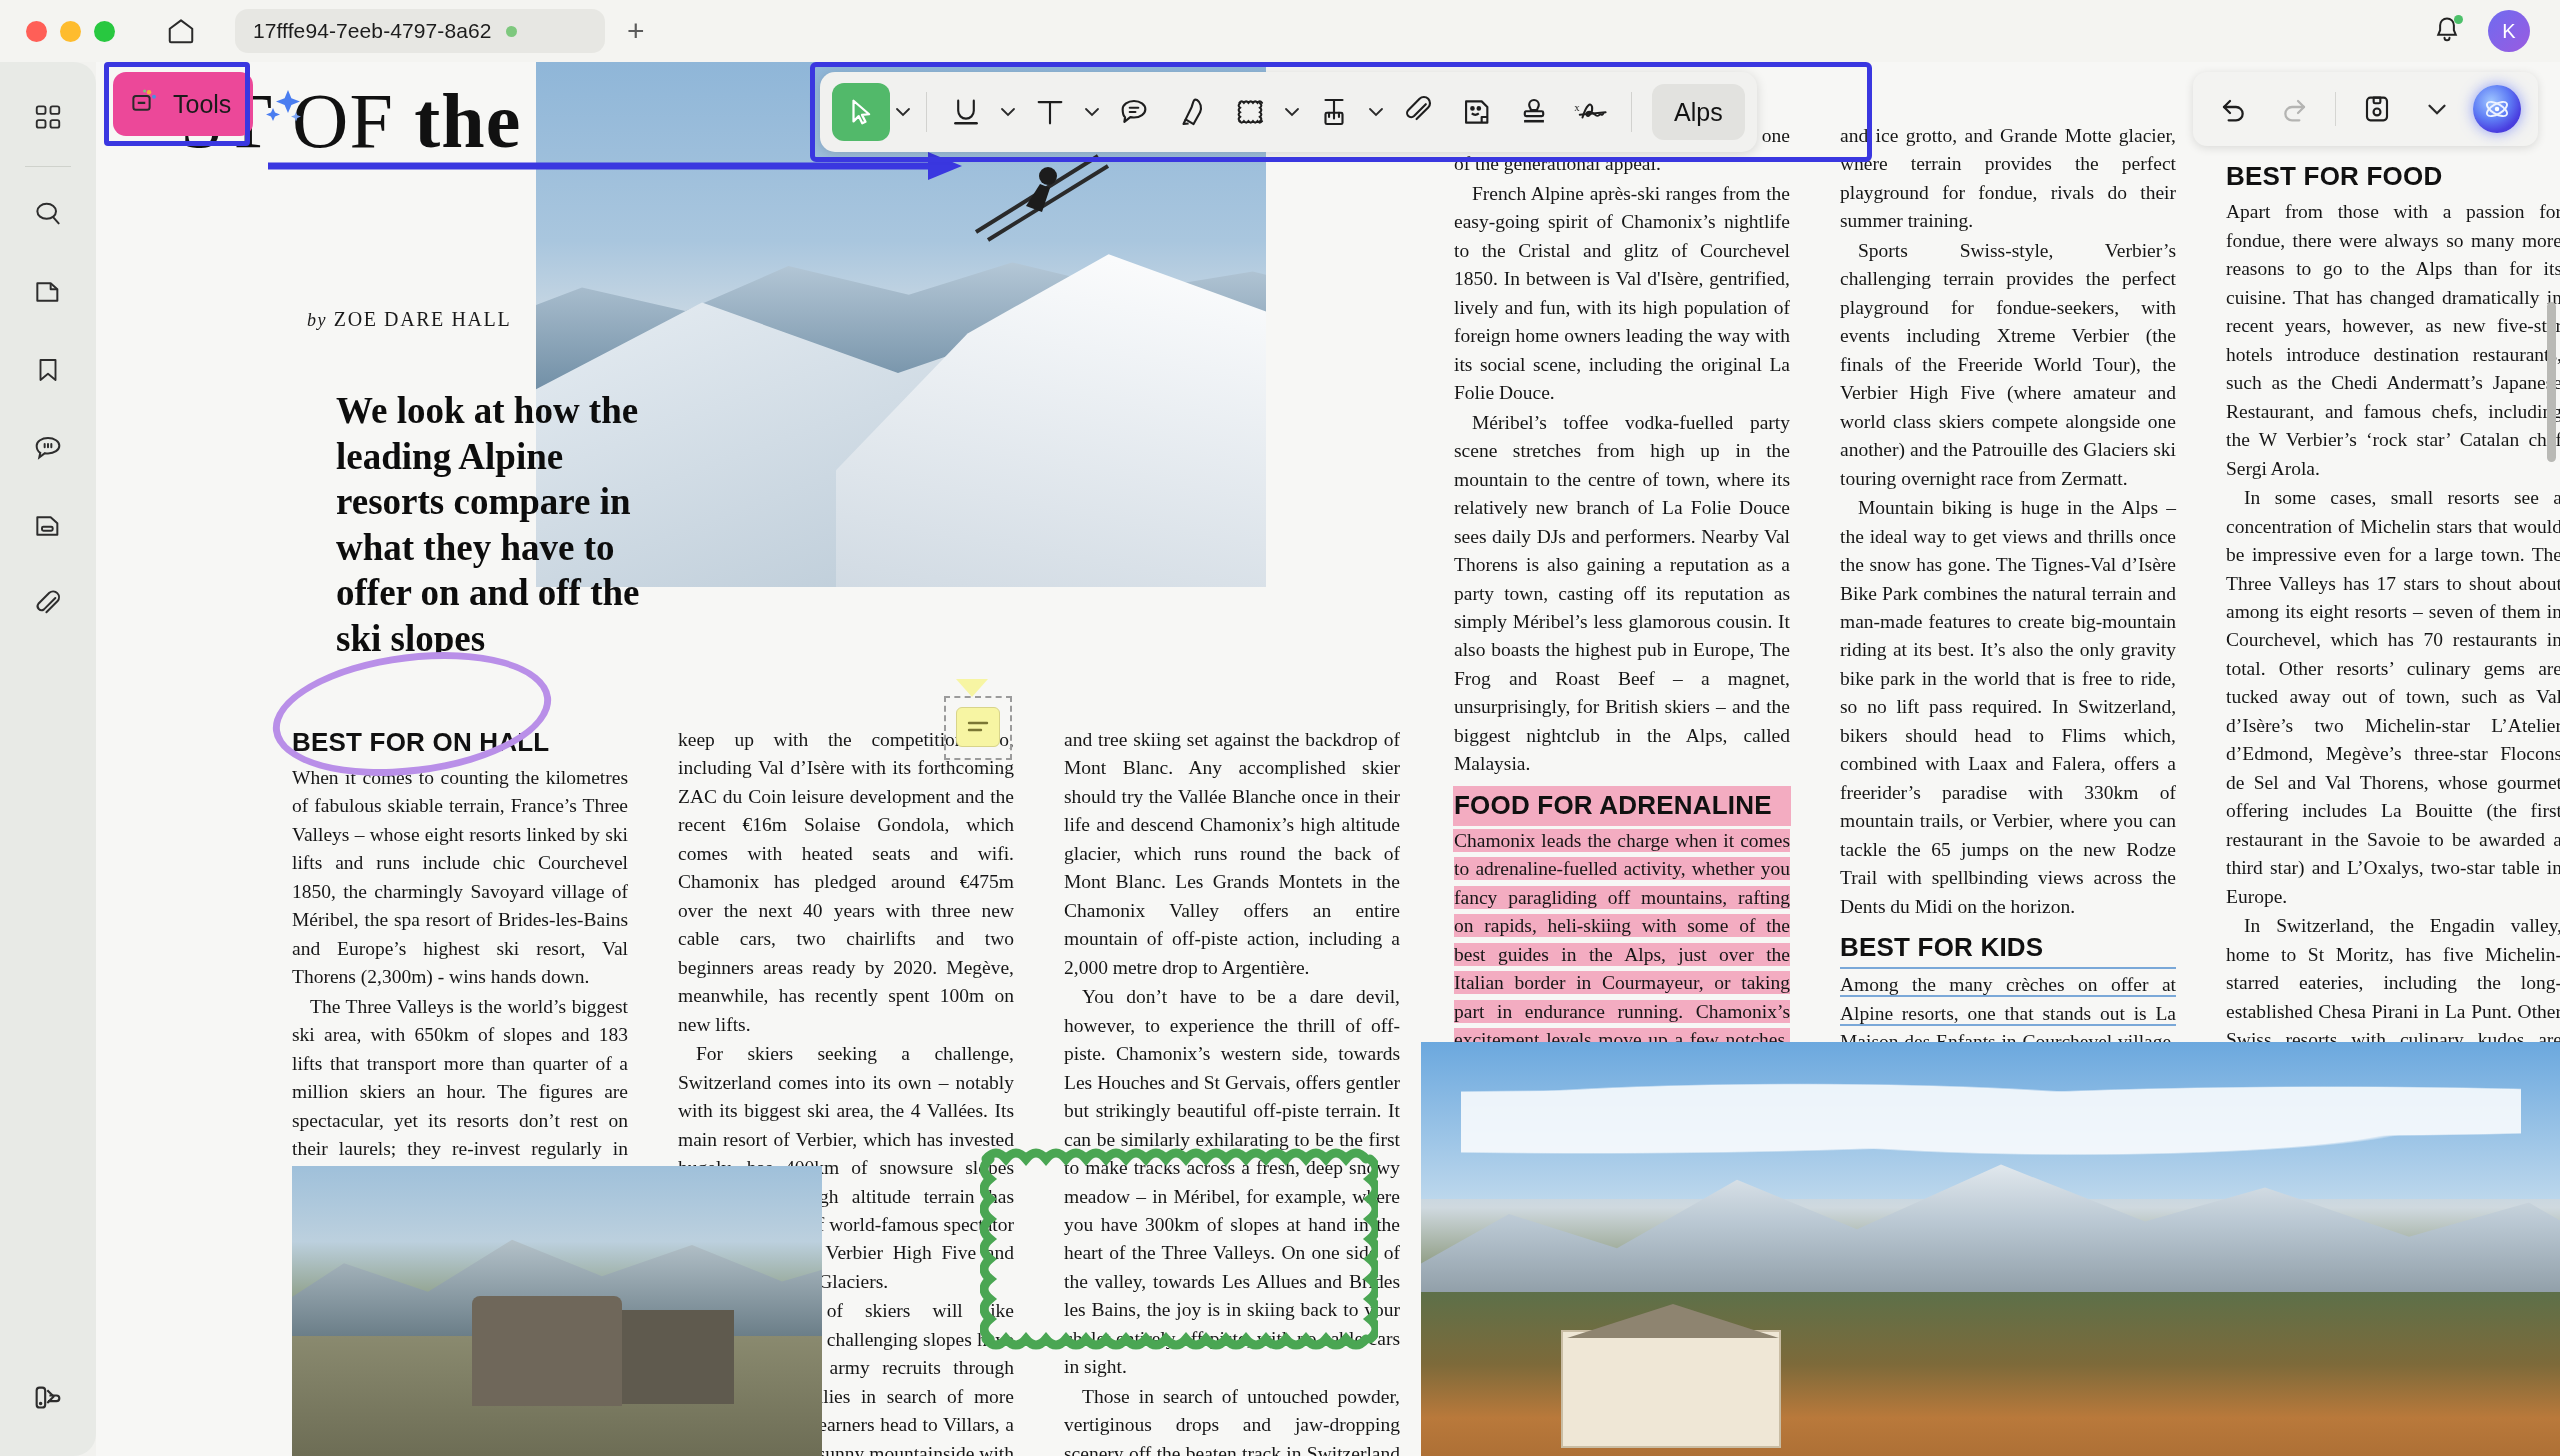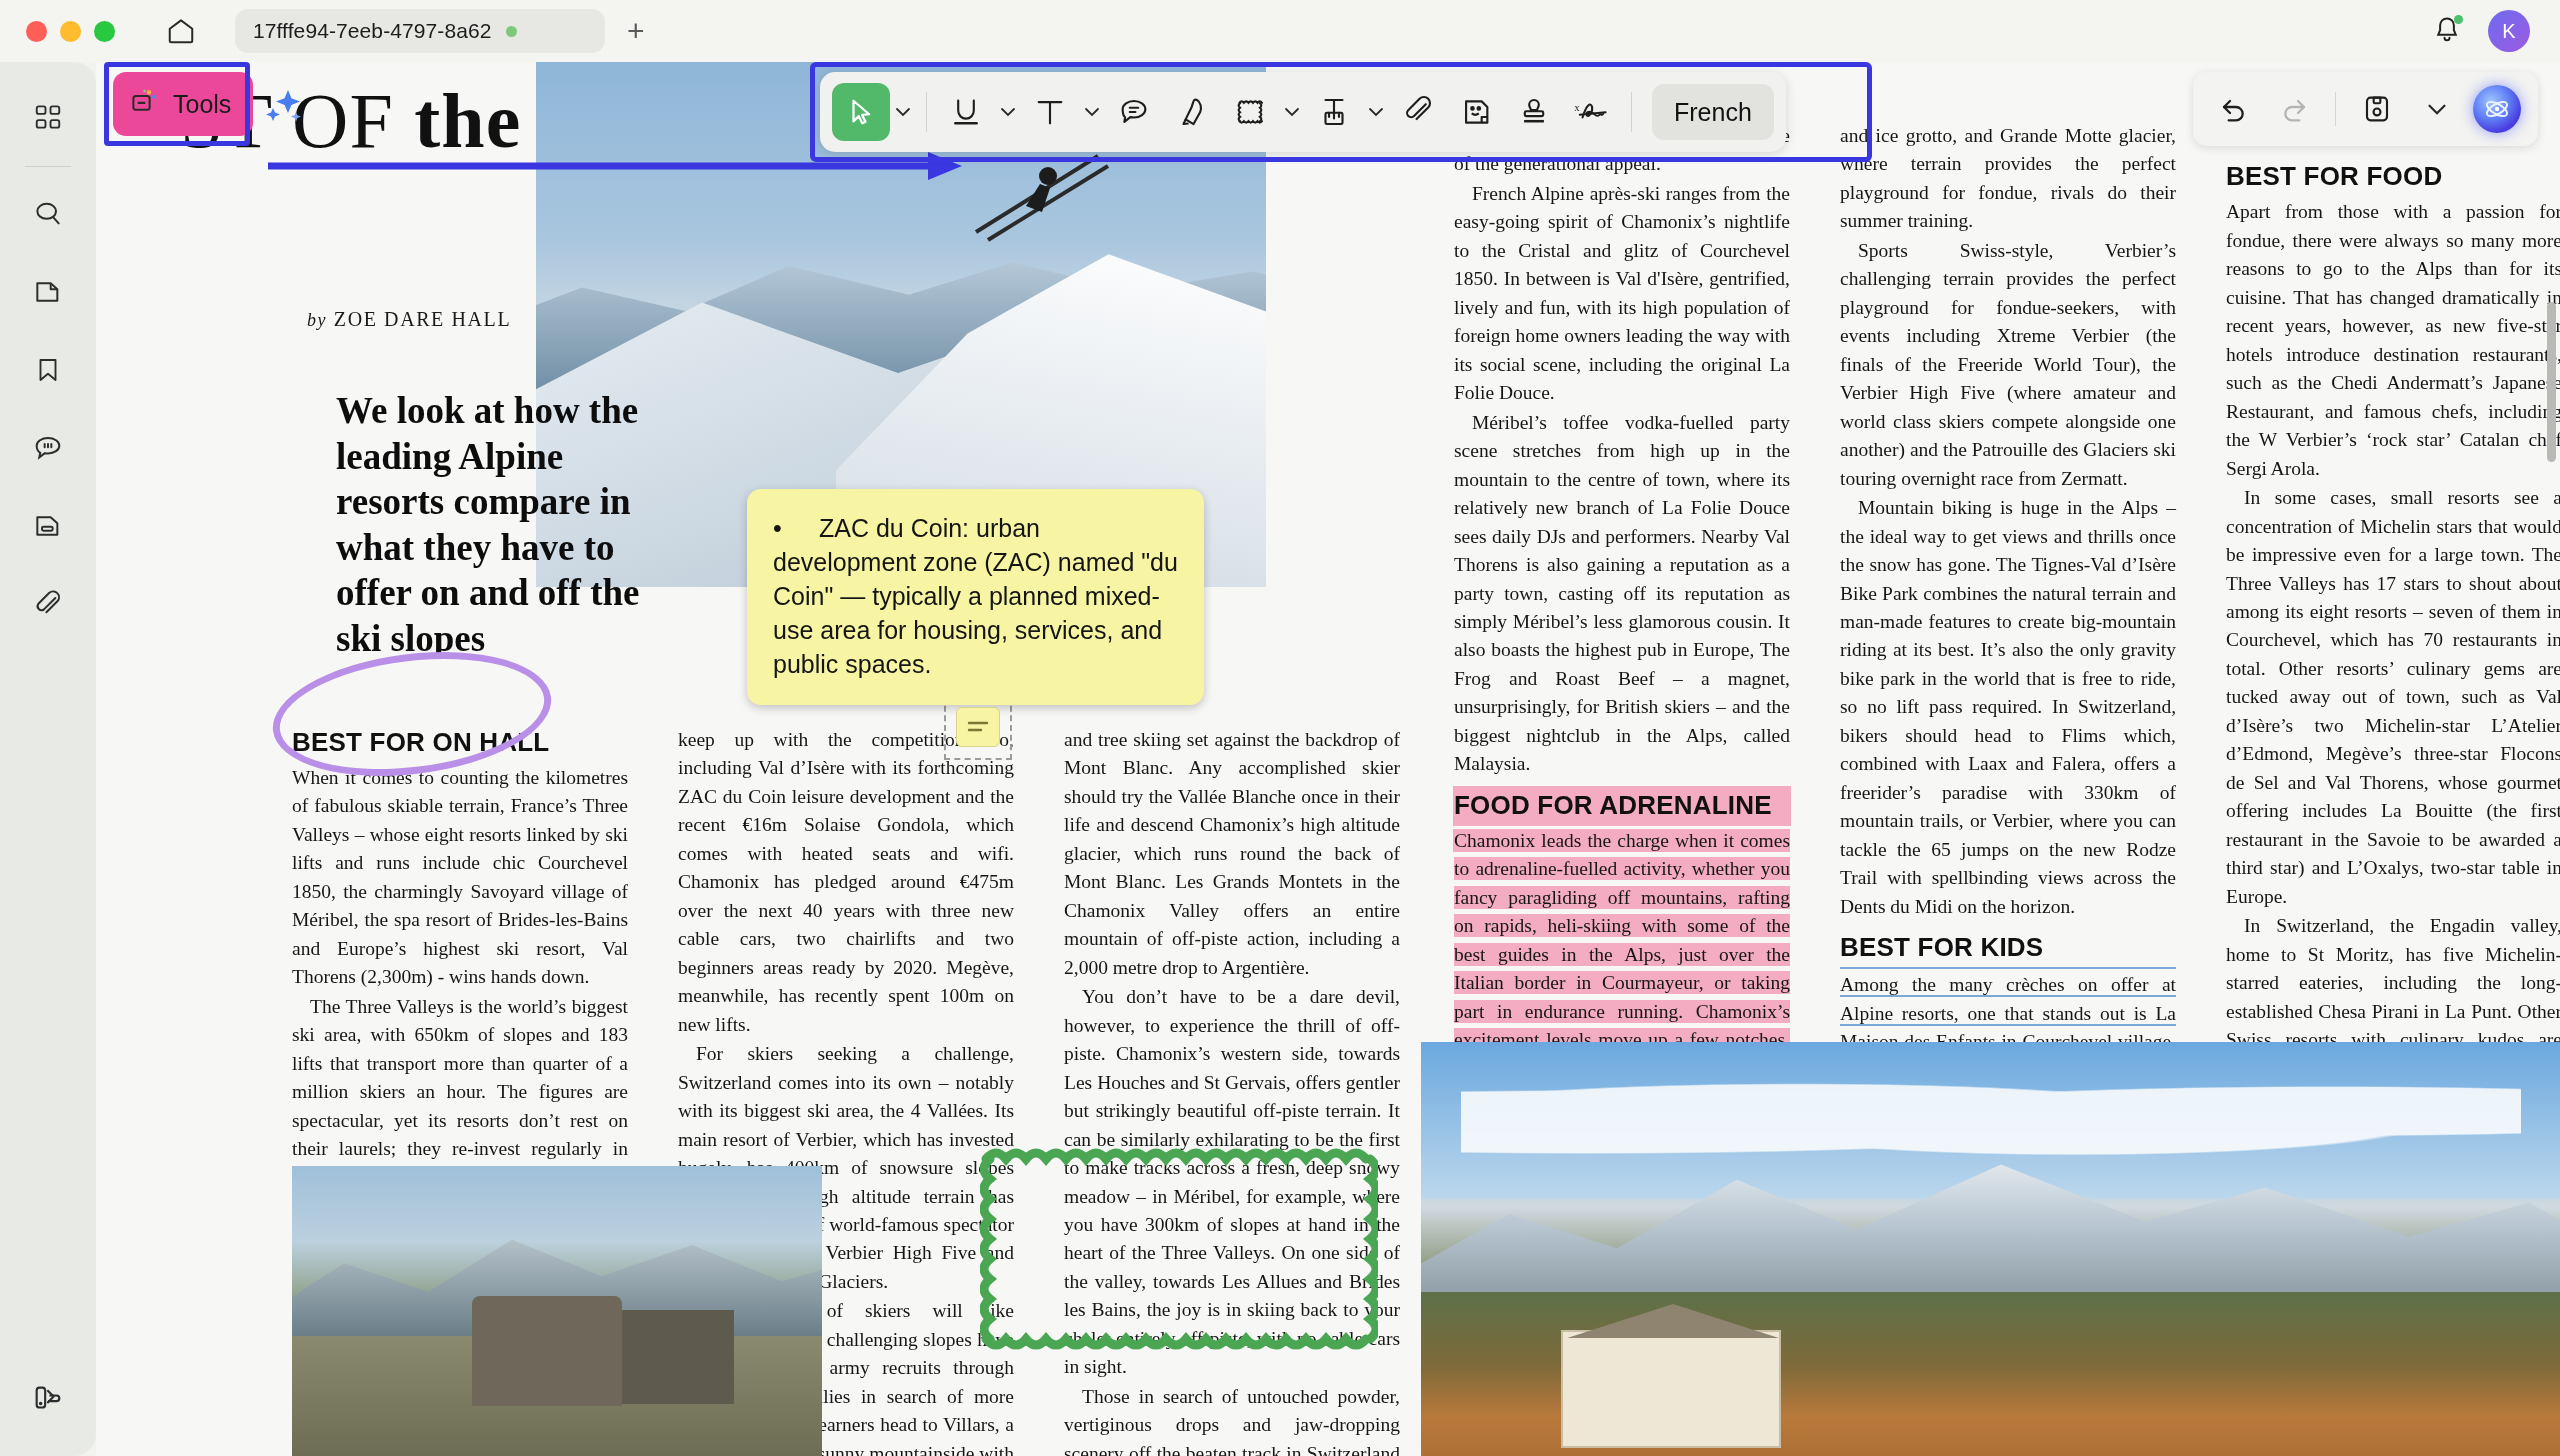--- a/index.html
+++ b/index.html
@@ -478,23 +478,20 @@
       </svg>
 
       <div class="note-anchor-sel"></div>
       <div class="note-anchor">
         <svg width="26" height="20" viewBox="0 0 26 20" stroke="#7a7634" stroke-width="2.4" stroke-linecap="round">
           <line x1="4" y1="6" x2="22" y2="6"></line>
             <line x1="4" y1="13" x2="16" y2="13"></line>
         </svg>
       </div>
       <div class="note-tail"></div>
-      <div class="note-popup">
-        <span class="bullet">•</span><span>ZAC du Coin: urban development zone (ZAC) named "du Coin" — typically a planned mixed-use area for housing, services, and public spaces.</span>
-      </div>
 
     </div>
 
     <div class="vscroll"></div>
   </div>
 
   <div class="tools-chip">
     <span>
       <svg width="30" height="30" viewBox="0 0 24 24" fill="none" stroke="#2a2a2a" stroke-width="1.6" stroke-linejoin="round">
         <rect x="3.5" y="8" width="13" height="11" rx="2"></rect>
@@ -613,21 +610,21 @@
       </svg>
     </div>
     <div class="tool">
       <svg width="38" height="34" viewBox="0 0 28 24" fill="none" stroke="#1e1e1e" stroke-width="1.5" stroke-linecap="round">
         <text x="1" y="11" font-size="8" fill="#1e1e1e" stroke="none" font-family="Liberation Serif, serif">x</text>
         <path d="M7 16 C10 6 13 5 14 8 C15 12 11 17 10 14 C9.4 12 12 11 15 13 c2 1.4 3 3 4.6 1 1-1.2 1.6 1.4 2.8 -1"></path>
         <line x1="5" y1="14" x2="24" y2="12.2"></line>
       </svg>
     </div>
     <div class="tb-sep"></div>
-    <div class="close-btn">French</div>
+    <div class="close-btn">Alps</div>
   </div>
   <div class="tb-outline"></div>
 
   <div class="right-toolbar">
     <div class="rt-btn">
       <svg width="32" height="32" viewBox="0 0 24 24" fill="none" stroke="#1e1e1e" stroke-width="1.7" stroke-linecap="round" stroke-linejoin="round">
         <path d="M9 6 4.5 10.5 9 15"></path>
           <path d="M4.5 10.5h9a5 5 0 0 1 0 10H8"></path>
       </svg>
     </div>

